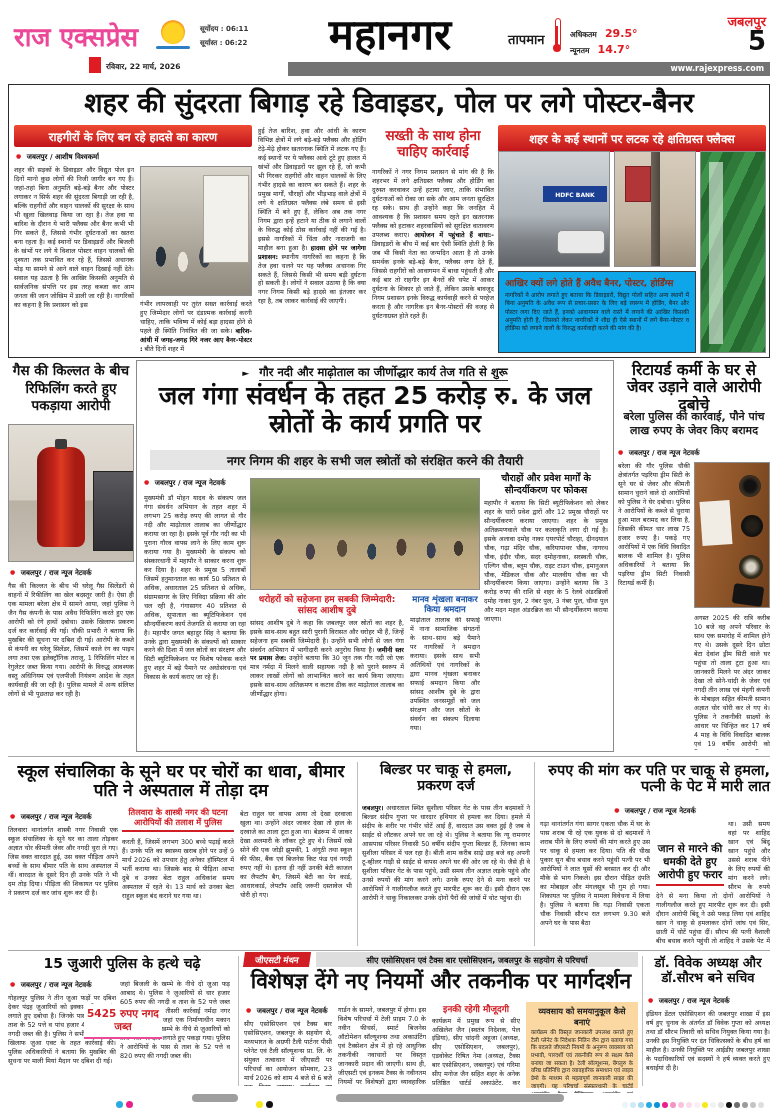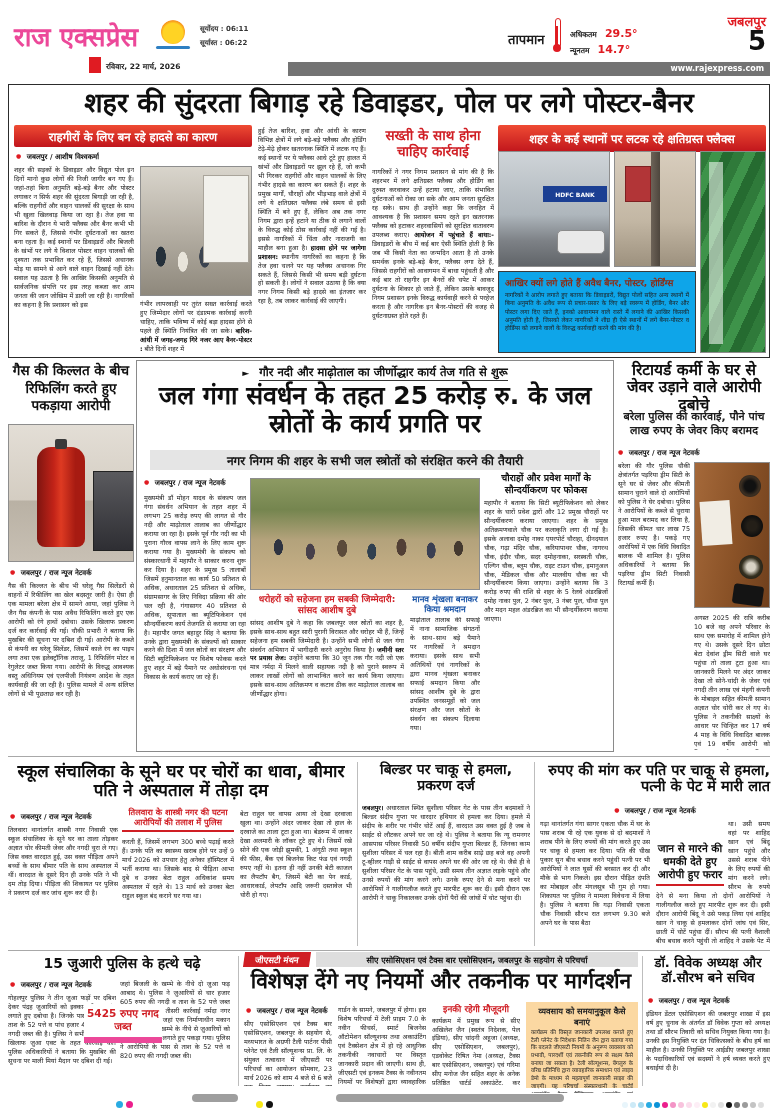--- a/index.html
+++ b/index.html
@@ -39,20 +39,21 @@
     <div class="abs" style="left:14px;top:18px;font-size:26px;font-weight:800;color:#ec4899;white-space:nowrap;">राज एक्सप्रेस</div>
     <div class="abs" style="left:89px;top:57px;width:12px;height:16px;background:#e01b22;"></div>
     <div class="abs" style="left:106px;top:61px;font-size:7.5px;font-weight:bold;color:#222;white-space:nowrap;">रविवार, 22 मार्च, 2026</div>
     <div class="abs" style="left:152px;top:16px;width:42px;height:38px;">
       <div class="abs" style="left:9px;top:4px;width:24px;height:24px;border-radius:50%;
            background:radial-gradient(circle at 50% 55%,#ffd324 55%,#f7941d 70%,rgba(247,148,29,.25) 78%,transparent 82%);"></div>
       <div class="abs" style="left:4px;top:30px;width:34px;height:3px;background:#2e7fc2;border-radius:2px;"></div>
     </div>
     <div class="abs" style="left:200px;top:24px;font-size:7px;font-weight:bold;color:#333;white-space:nowrap;">सूर्योदय : 06:11</div>
     <div class="abs" style="left:200px;top:38px;font-size:7px;font-weight:bold;color:#333;white-space:nowrap;">सूर्यास्त : 06:22</div>
+    <div class="abs" style="left:280px;top:4px;width:220px;text-align:center;font-size:42px;font-weight:800;color:#0a0a0a;white-space:nowrap;">महानगर</div>
     <div class="abs" style="left:508px;top:30px;font-size:13px;font-weight:800;color:#1c1c1c;">तापमान</div>
     <div class="abs" style="left:552px;top:16px;width:10px;height:40px;">
       <div class="abs" style="left:3px;top:2px;width:4px;height:28px;background:#fff;border:1px solid #d22;border-radius:3px;"></div>
       <div class="abs" style="left:4px;top:10px;width:2px;height:20px;background:#e01b22;"></div>
       <div class="abs" style="left:1px;top:28px;width:8px;height:8px;border-radius:50%;background:#e01b22;"></div>
     </div>
     <div class="abs" style="left:570px;top:22px;white-space:nowrap;">
       <span style="font-size:7.5px;font-weight:bold;color:#222;">अधिकतम</span>
       <span style="font-size:11px;font-weight:800;color:#e01b22;margin-left:3px;">29.5°</span>
     </div>
@@ -226,21 +227,21 @@
   <div class="abs hr" style="left:8px;top:950px;width:762px;height:0;"></div>
 
   <div class="abs hl" style="left:8px;top:956px;width:228px;font-size:14px;">15 जुआरी पुलिस के हत्थे चढ़े</div>
   <div class="abs byline" style="left:10px;top:980px;">
     <span class="bullet">●</span>
     <span>जबलपुर / राज न्यूज नेटवर्क</span>
   </div>
   <div class="abs body-txt" style="left:8px;top:994px;width:108px;height:92px;">गोहलपुर पुलिस ने तीन जुआ फड़ों पर दबिश देकर पंद्रह जुआरियों को इक्का-बनी पर दांव लगाते हुए दबोचा है। जिनके पास से पुलिस ने ताश के 52 पत्ते व पांच हजार 425 रुपए की नगदी जब्त की है। पुलिस ने सभी आरोपियों के खिलाफ जुआ एक्ट के तहत कार्रवाई की। पुलिस अधिकारियों ने बताया कि मुखबिर की सूचना पर माली मियां मैदान पर दबिश दी गई।</div>
   <div class="abs body-txt" style="left:120px;top:980px;width:110px;height:106px;">जहां बिजली के खम्भे के नीचे दो जुआ फड़ आबाद थे। पुलिस ने जुआरियों से चार हजार 605 रुपए की नगदी व ताश के 52 पत्ते जब्त किए। इसी प्रकार तीसरी कार्रवाई नर्मदा नगर बस्ती में की गई। जहां एक निर्माणाधीन मकान के सामने बिजली खम्भे के नीचे से जुआरियों को ताश पत्तों पर दांव लगाते हुए पकड़ा गया। पुलिस ने आरोपियों के पास से ताश के 52 पत्ते व 820 रुपए की नगदी जब्त की।</div>
   <div class="abs" style="left:84px;top:1004px;width:74px;background:#fff;padding:3px 2px 4px 2px;font-size:10.5px;font-weight:800;
-              color:#d01e24;text-align:center;line-height:1.25;border-bottom:6px solid #ec4899;">5425 रुपए नगद जब्त</div>
+              color:#d01e24;text-align:center;line-height:1.25;border-bottom:2px solid #ec4899;">5425 रुपए नगद जब्त</div>
 
   <div class="abs vr" style="left:238px;top:956px;height:130px;"></div>
 
   <div class="abs" style="left:244px;top:952px;width:66px;height:15px;background:#d01e24;color:#fff;font-size:8.5px;font-weight:800;
               display:flex;align-items:center;justify-content:center;transform:skewX(-8deg);">जीएसटी मंथन</div>
   <div class="abs" style="left:316px;top:952px;width:322px;height:15px;background:#dedede;color:#111;font-size:8px;font-weight:800;
               display:flex;align-items:center;justify-content:center;white-space:nowrap;overflow:hidden;">सीए एसोसिएशन एवं टैक्स बार एसोसिएशन, जबलपुर के सहयोग से परिचर्चा</div>
   <div class="abs hl" style="left:244px;top:970px;width:394px;font-size:21px;white-space:nowrap;">विशेषज्ञ देंगे नए नियमों और तकनीक पर मार्गदर्शन</div>
   <div class="abs byline" style="left:246px;top:1006px;">
     <span class="bullet">●</span>

